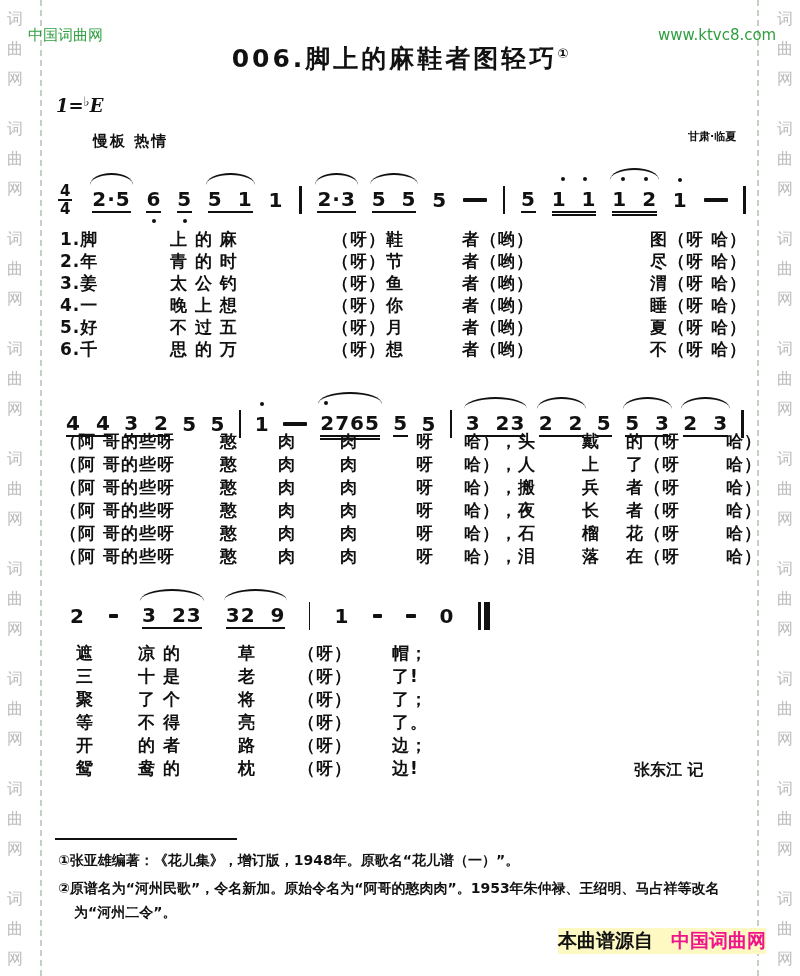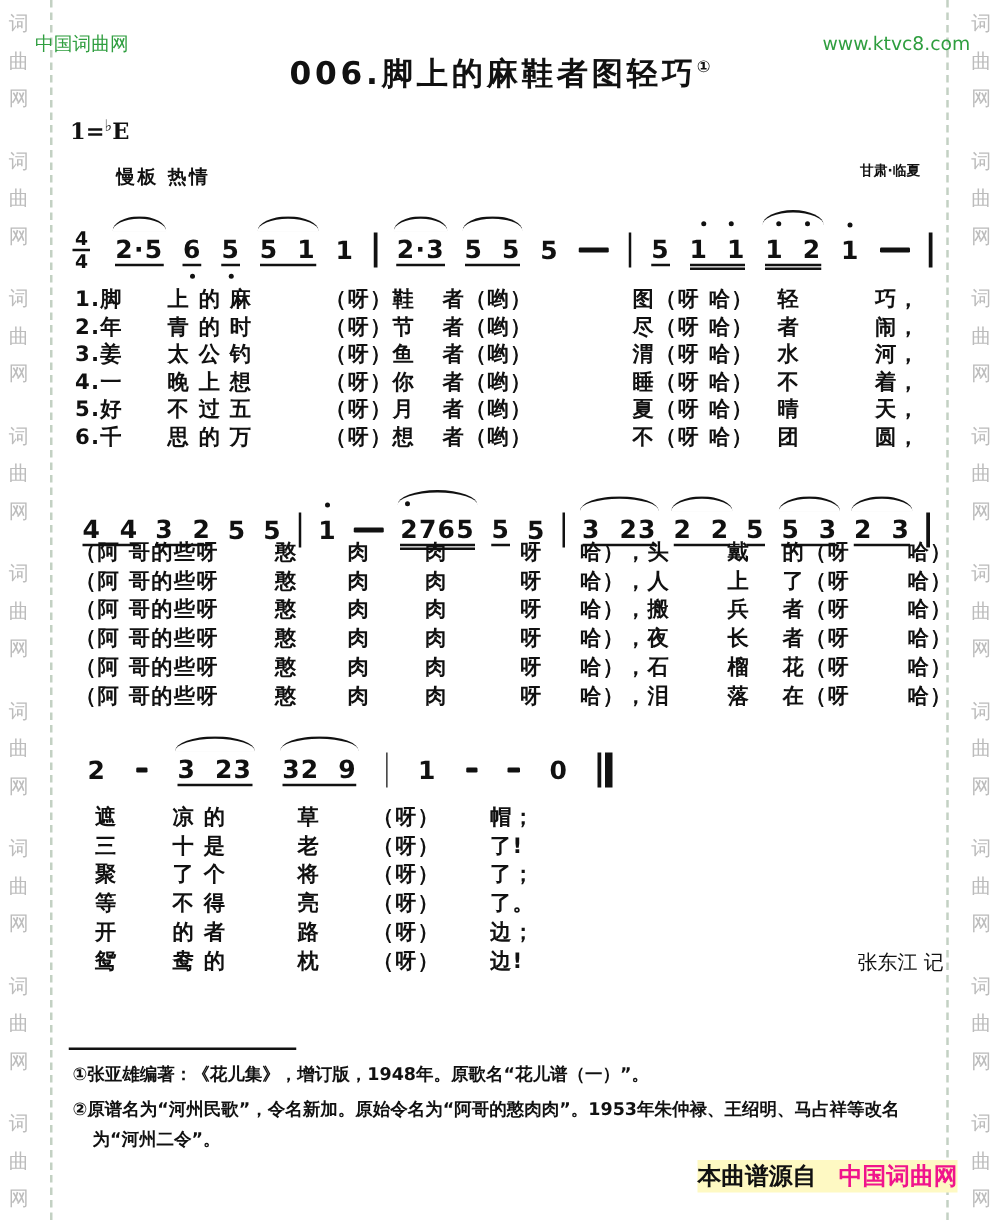--- a/index.html
+++ b/index.html
@@ -24,21 +24,21 @@
   .wm-dash.left{left:40px;}
   .wm-dash.right{left:757px;}
   .content{position:absolute;inset:0;z-index:1;}
 
   .site-name{position:absolute;left:28px;top:26px;font-size:15px;color:var(--green);text-decoration:none;cursor:pointer;}
   .site-url{position:absolute;left:658px;top:26px;font-size:15px;color:var(--green);text-decoration:none;cursor:pointer;}
 
   .title{position:absolute;left:0;top:42px;width:800px;text-align:center;font-size:25px;font-weight:700;letter-spacing:3px;}
   .title sup{font-size:13px;letter-spacing:0;}
 
-  .keysig{position:absolute;left:56px;top:94px;font-size:18px;font-weight:700;font-family:"DejaVu Serif","Liberation Serif",serif;}
+  .keysig{position:absolute;left:56px;top:94px;font-size:18px;font-weight:700;font-family:"DejaVu Serif","Liberation Serif",serif;font-style:italic;}
   .keysig .flat{font-size:13px;vertical-align:6px;}
   .subtitle{position:absolute;left:0;top:99px;width:800px;text-align:center;font-size:17px;font-weight:700;letter-spacing:2px;}
   .subtitle sup{font-size:12px;letter-spacing:0;}
   .tempo{position:absolute;left:93px;top:132px;font-size:15px;font-weight:700;letter-spacing:2px;}
   .region{position:absolute;left:688px;top:129px;font-size:11px;font-weight:700;}
 
   
   .score{position:absolute;display:flex;align-items:center;justify-content:space-between;height:48px;}
   .score1{left:58px;top:176px;width:688px;}
   .score2{left:66px;top:400px;width:678px;}
@@ -61,26 +61,26 @@
   .barfinal .thin{width:2.5px;background:var(--ink);}
   .barfinal .thick{width:6px;background:var(--ink);}
   .ndash{width:24px;height:4px;background:var(--ink);border-radius:1px;}
 
   
   .lyrics{position:absolute;left:60px;width:700px;font-size:17px;font-weight:700;letter-spacing:1px;}
   .b1{top:228px;}
   .b2{top:430px;}
   .b3{top:642px;width:440px;}
   .lyr-row{display:grid;align-items:baseline;}
-  .b1 .lyr-row{grid-template-columns:74px 126px 94px 152px 116px 78px 1fr;height:22px;}
+  .b1 .lyr-row{grid-template-columns:74px 126px 94px 152px 116px 78px 1fr;height:22px;gap:36px;}
   .b2 .lyr-row{grid-template-columns:160px 58px 62px 76px 48px 54px 64px 44px 100px 1fr;height:23px;}
   .b3 .lyr-row{grid-template-columns:62px 100px 60px 94px 1fr;height:23px;padding-left:16px;}
   .cell{white-space:pre;}
 
-  .credit{position:absolute;left:686px;top:760px;font-size:16px;font-weight:400;}
+  .credit{position:absolute;left:634px;top:760px;font-size:16px;font-weight:700;}
 
   .fn-divider{position:absolute;left:55px;top:838px;width:182px;height:2px;background:var(--ink);}
   .footnotes{position:absolute;left:58px;top:848px;width:696px;font-size:14px;font-weight:700;line-height:1.75;}
   .footnotes p{margin:0 0 3px;padding-left:1.15em;text-indent:-1.15em;}
 
   .footer{position:absolute;left:558px;top:928px;font-size:19px;font-weight:700;white-space:nowrap;z-index:2;background:#fef9c3;}
   .footer a{color:var(--pink);text-decoration:none;margin-left:18px;cursor:pointer;}
 </style>
 </head>
 <body>

